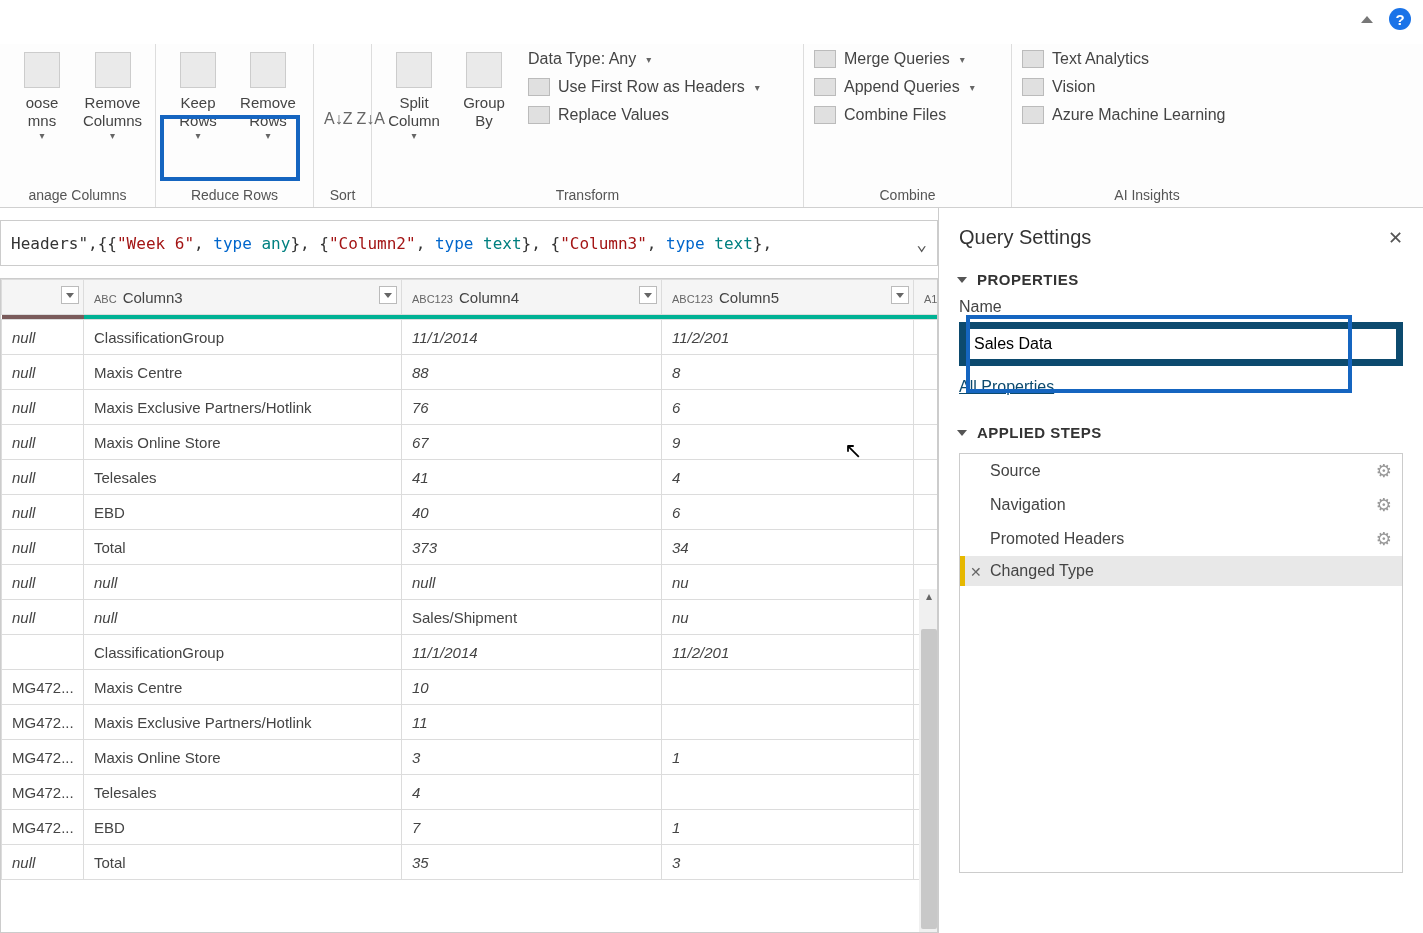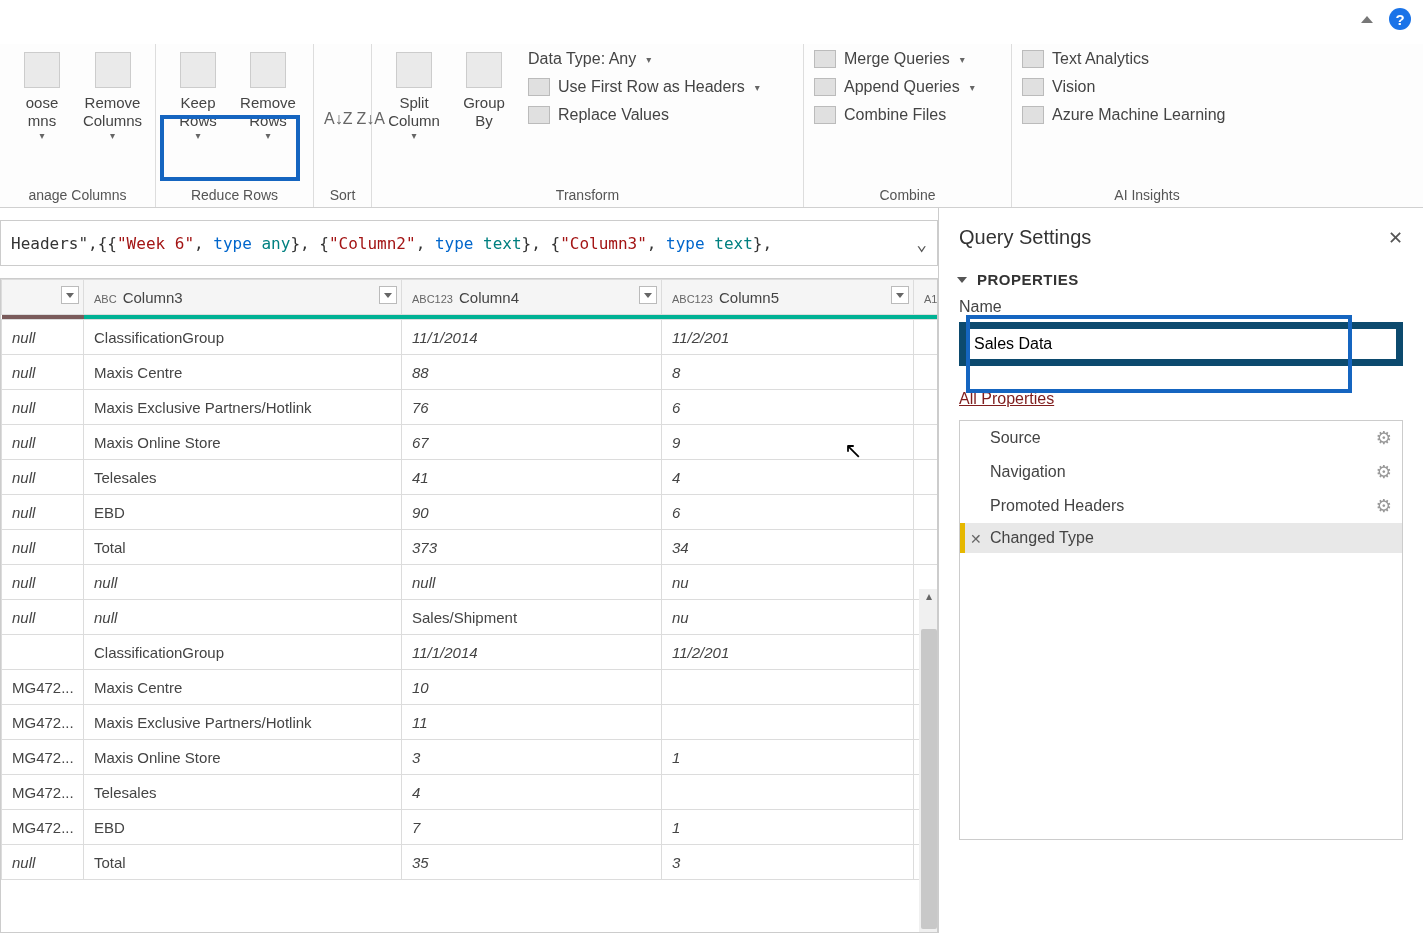--- a/index.html
+++ b/index.html
@@ -53,21 +53,21 @@
 
   
   .side-panel { position:absolute; top:208px; left:938px; right:0; bottom:0; border-left:1px solid #ccc; background:#fff; padding:18px 20px 10px 20px; }
   .side-panel h2 { font-size:20px; font-weight:400; color:#333; display:flex; align-items:center; }
   .side-panel .close-x { margin-left:auto; font-size:18px; color:#555; }
   .section-hdr { margin-top:22px; font-size:15px; font-weight:700; letter-spacing:.5px; color:#333; display:flex; align-items:center; gap:12px; }
   .section-hdr .tri { width:0;height:0;border-top:5px solid transparent;border-bottom:5px solid transparent;border-left:6px solid #555; transform:rotate(90deg);}
   .name-box { margin-top:10px; }
   .name-box label { font-size:16px; color:#444; }
   .name-box input { display:block; width:100%; margin-top:6px; padding:6px 8px; font-size:16px; border:7px solid #0c4a6e; }
-  .link { color:#7f1d1d; margin-top:24px; display:inline-block; font-size:16px; }
+  .link { color:#0c4a6e; margin-top:12px; display:inline-block; font-size:16px; }
   .steps-list { margin-top:12px; border:1px solid #ccc; min-height:420px; }
   .step-row { padding:6px 10px 6px 30px; display:flex; align-items:center; font-size:16px; color:#444; position:relative; }
   .step-row .gear { margin-left:auto; color:#999; font-size:18px; }
   .step-row.sel { background:#e8e8e8; }
   .step-row.sel::before { content:""; position:absolute; left:0; top:0; bottom:0; width:5px; background:#e6b800; }
   .step-row .x { position:absolute; left:10px; top:8px; font-size:14px; color:#666; }
 
   .cursor { position:absolute; top:438px; left:844px; font-size:22px; color:#000; pointer-events:none;}
 </style>
 </head>
@@ -273,21 +273,21 @@
         <tr>
           <td class="nullcell">null</td>
           <td>Telesales</td>
           <td class="num">41</td>
           <td class="num">4</td>
           <td></td>
         </tr>
         <tr>
           <td class="nullcell">null</td>
           <td>EBD</td>
-          <td class="num">90</td>
+          <td class="num">40</td>
           <td class="num">6</td>
           <td></td>
         </tr>
         <tr>
           <td class="nullcell">null</td>
           <td>Total</td>
           <td class="num">373</td>
           <td class="num">34</td>
           <td></td>
         </tr>
@@ -374,20 +374,24 @@
   <div class="section-hdr">
       <span class="tri"></span>
       <span>PROPERTIES</span>
     </div>
   <div class="name-box">
     <label>Name</label>
     <input type="text" value="Sales Data" style="">
   </div>
   <a href="#" class="link">All Properties</a>
 
+  <div class="section-hdr" style="margin-top:28px;">
+      <span class="tri"></span>
+      <span>APPLIED STEPS</span>
+    </div>
   <div class="steps-list" id="steps-list">
       <div class="step-row">
         <span>Source</span>
         <span class="gear">⚙</span>
       </div>
       <div class="step-row">
         <span>Navigation</span>
         <span class="gear">⚙</span>
       </div>
       <div class="step-row">

